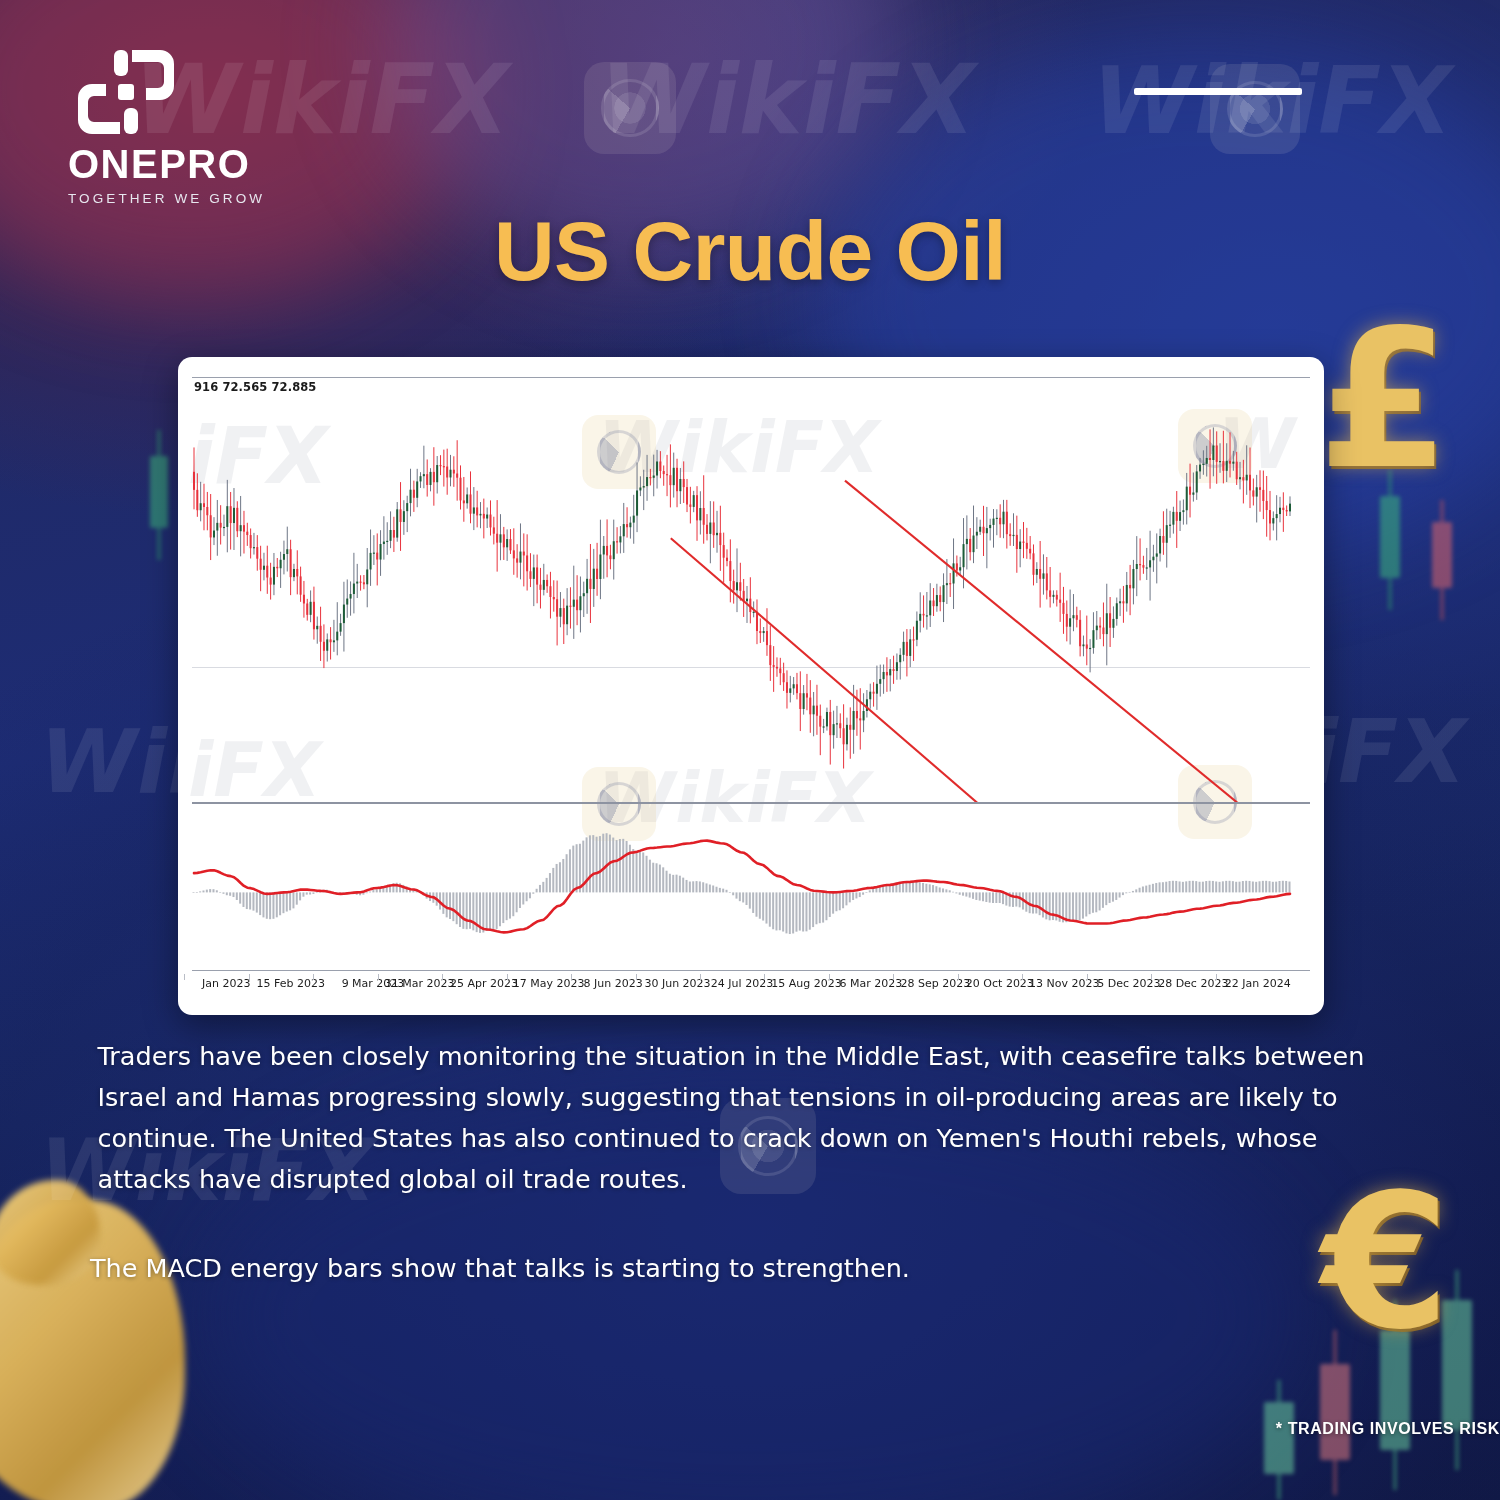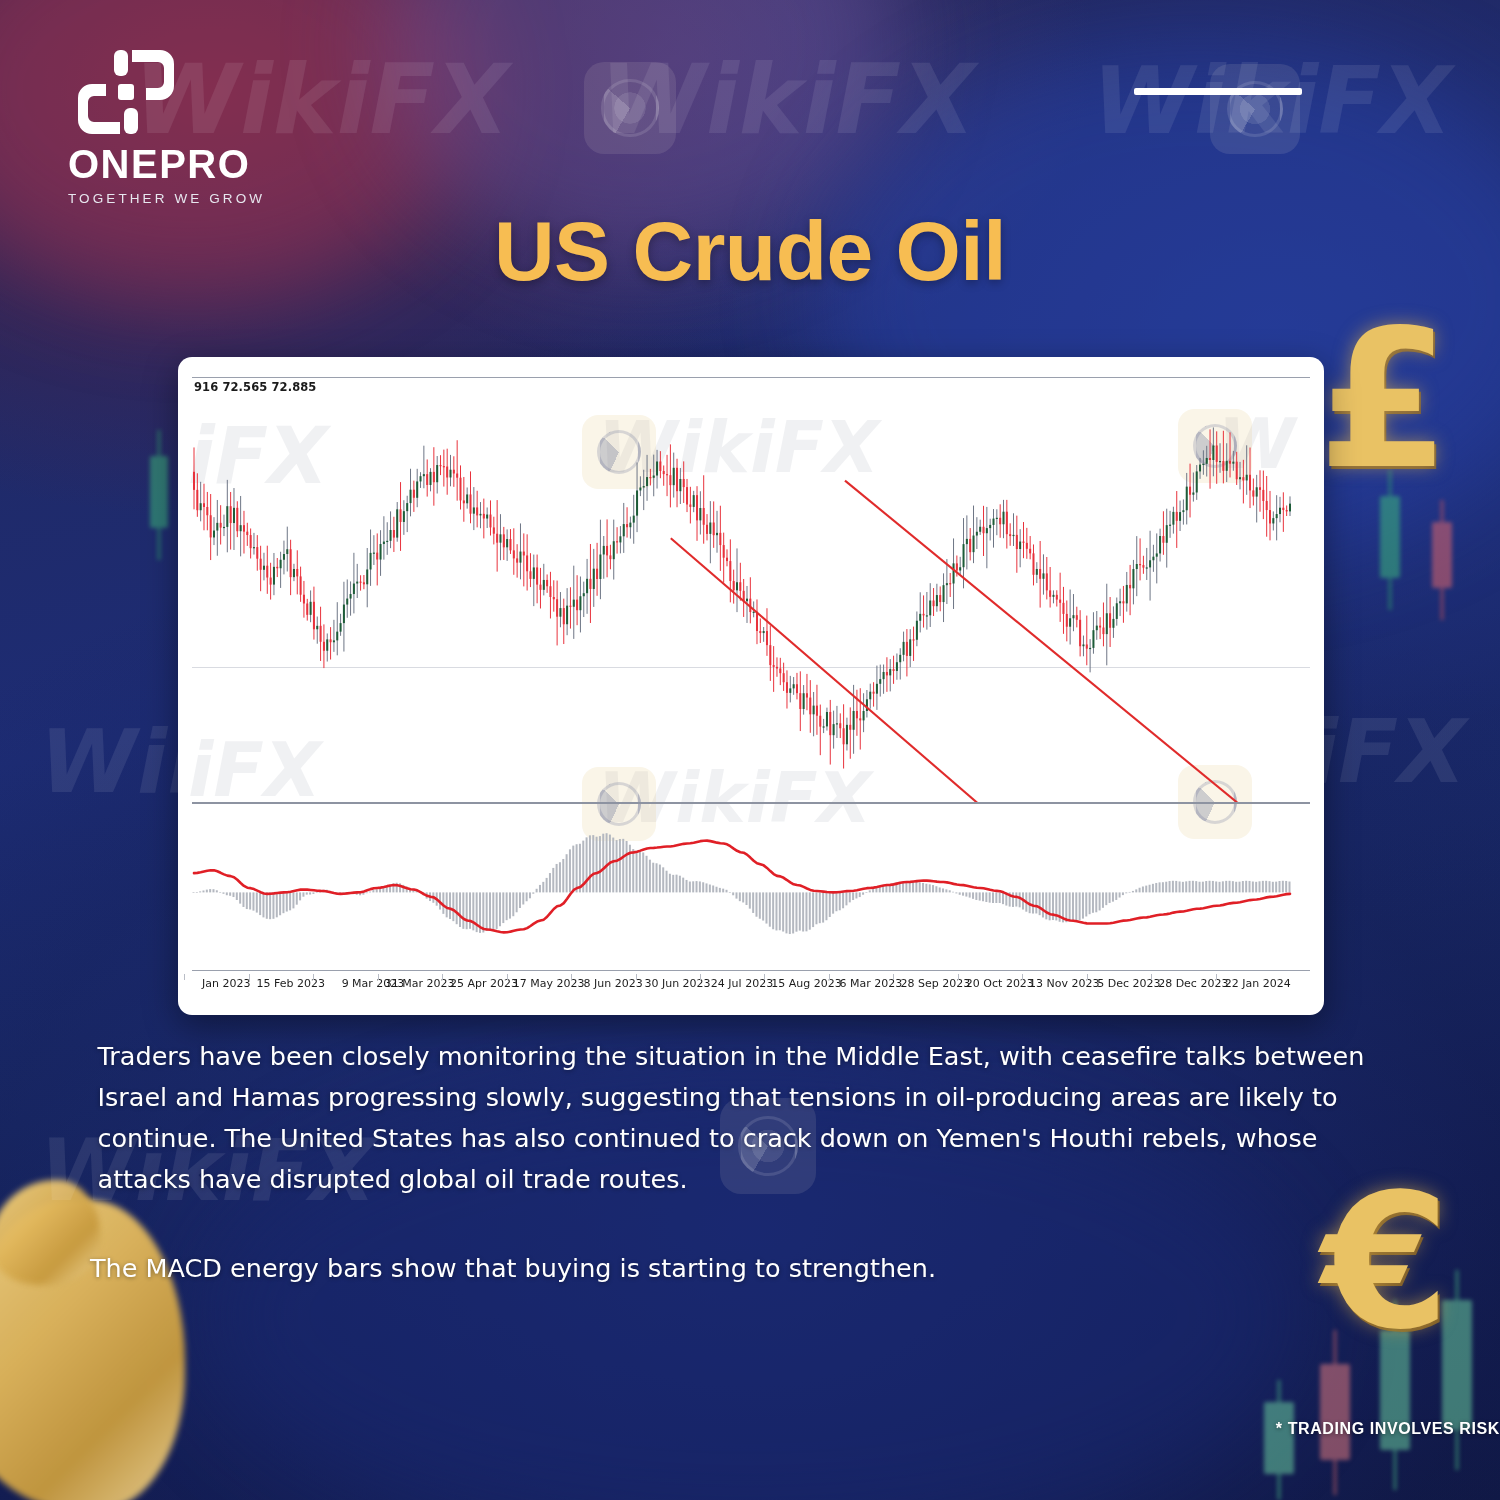--- a/index.html
+++ b/index.html
@@ -1338,16 +1338,16 @@
       <div class="xtick" style="left: 908.824px;"></div>
       <div class="xl" style="left: 1015.29px;">28 Dec 2023</div>
       <div class="xtick" style="left: 973.294px;"></div>
       <div class="xl" style="left: 1079.76px;">22 Jan 2024</div>
       <div class="xtick" style="left: 1037.76px;"></div>
     </div>
 </div>
 
 <div class="copy">
   <p class="p1">Traders have been closely monitoring the situation in the Middle East, with ceasefire talks between Israel and Hamas progressing slowly, suggesting that tensions in oil-producing areas are likely to continue. The United States has also continued to crack down on Yemen's Houthi rebels, whose attacks have disrupted global oil trade routes.</p>
-  <p class="p3">The MACD energy bars show that buying is starting to strengthen.</p>
+  <p class="p3">The MACD energy bars show that talks is starting to strengthen.</p>
 </div>
 
 <div class="disclaimer">* TRADING INVOLVES RISK</div>
 
 </body></html>

